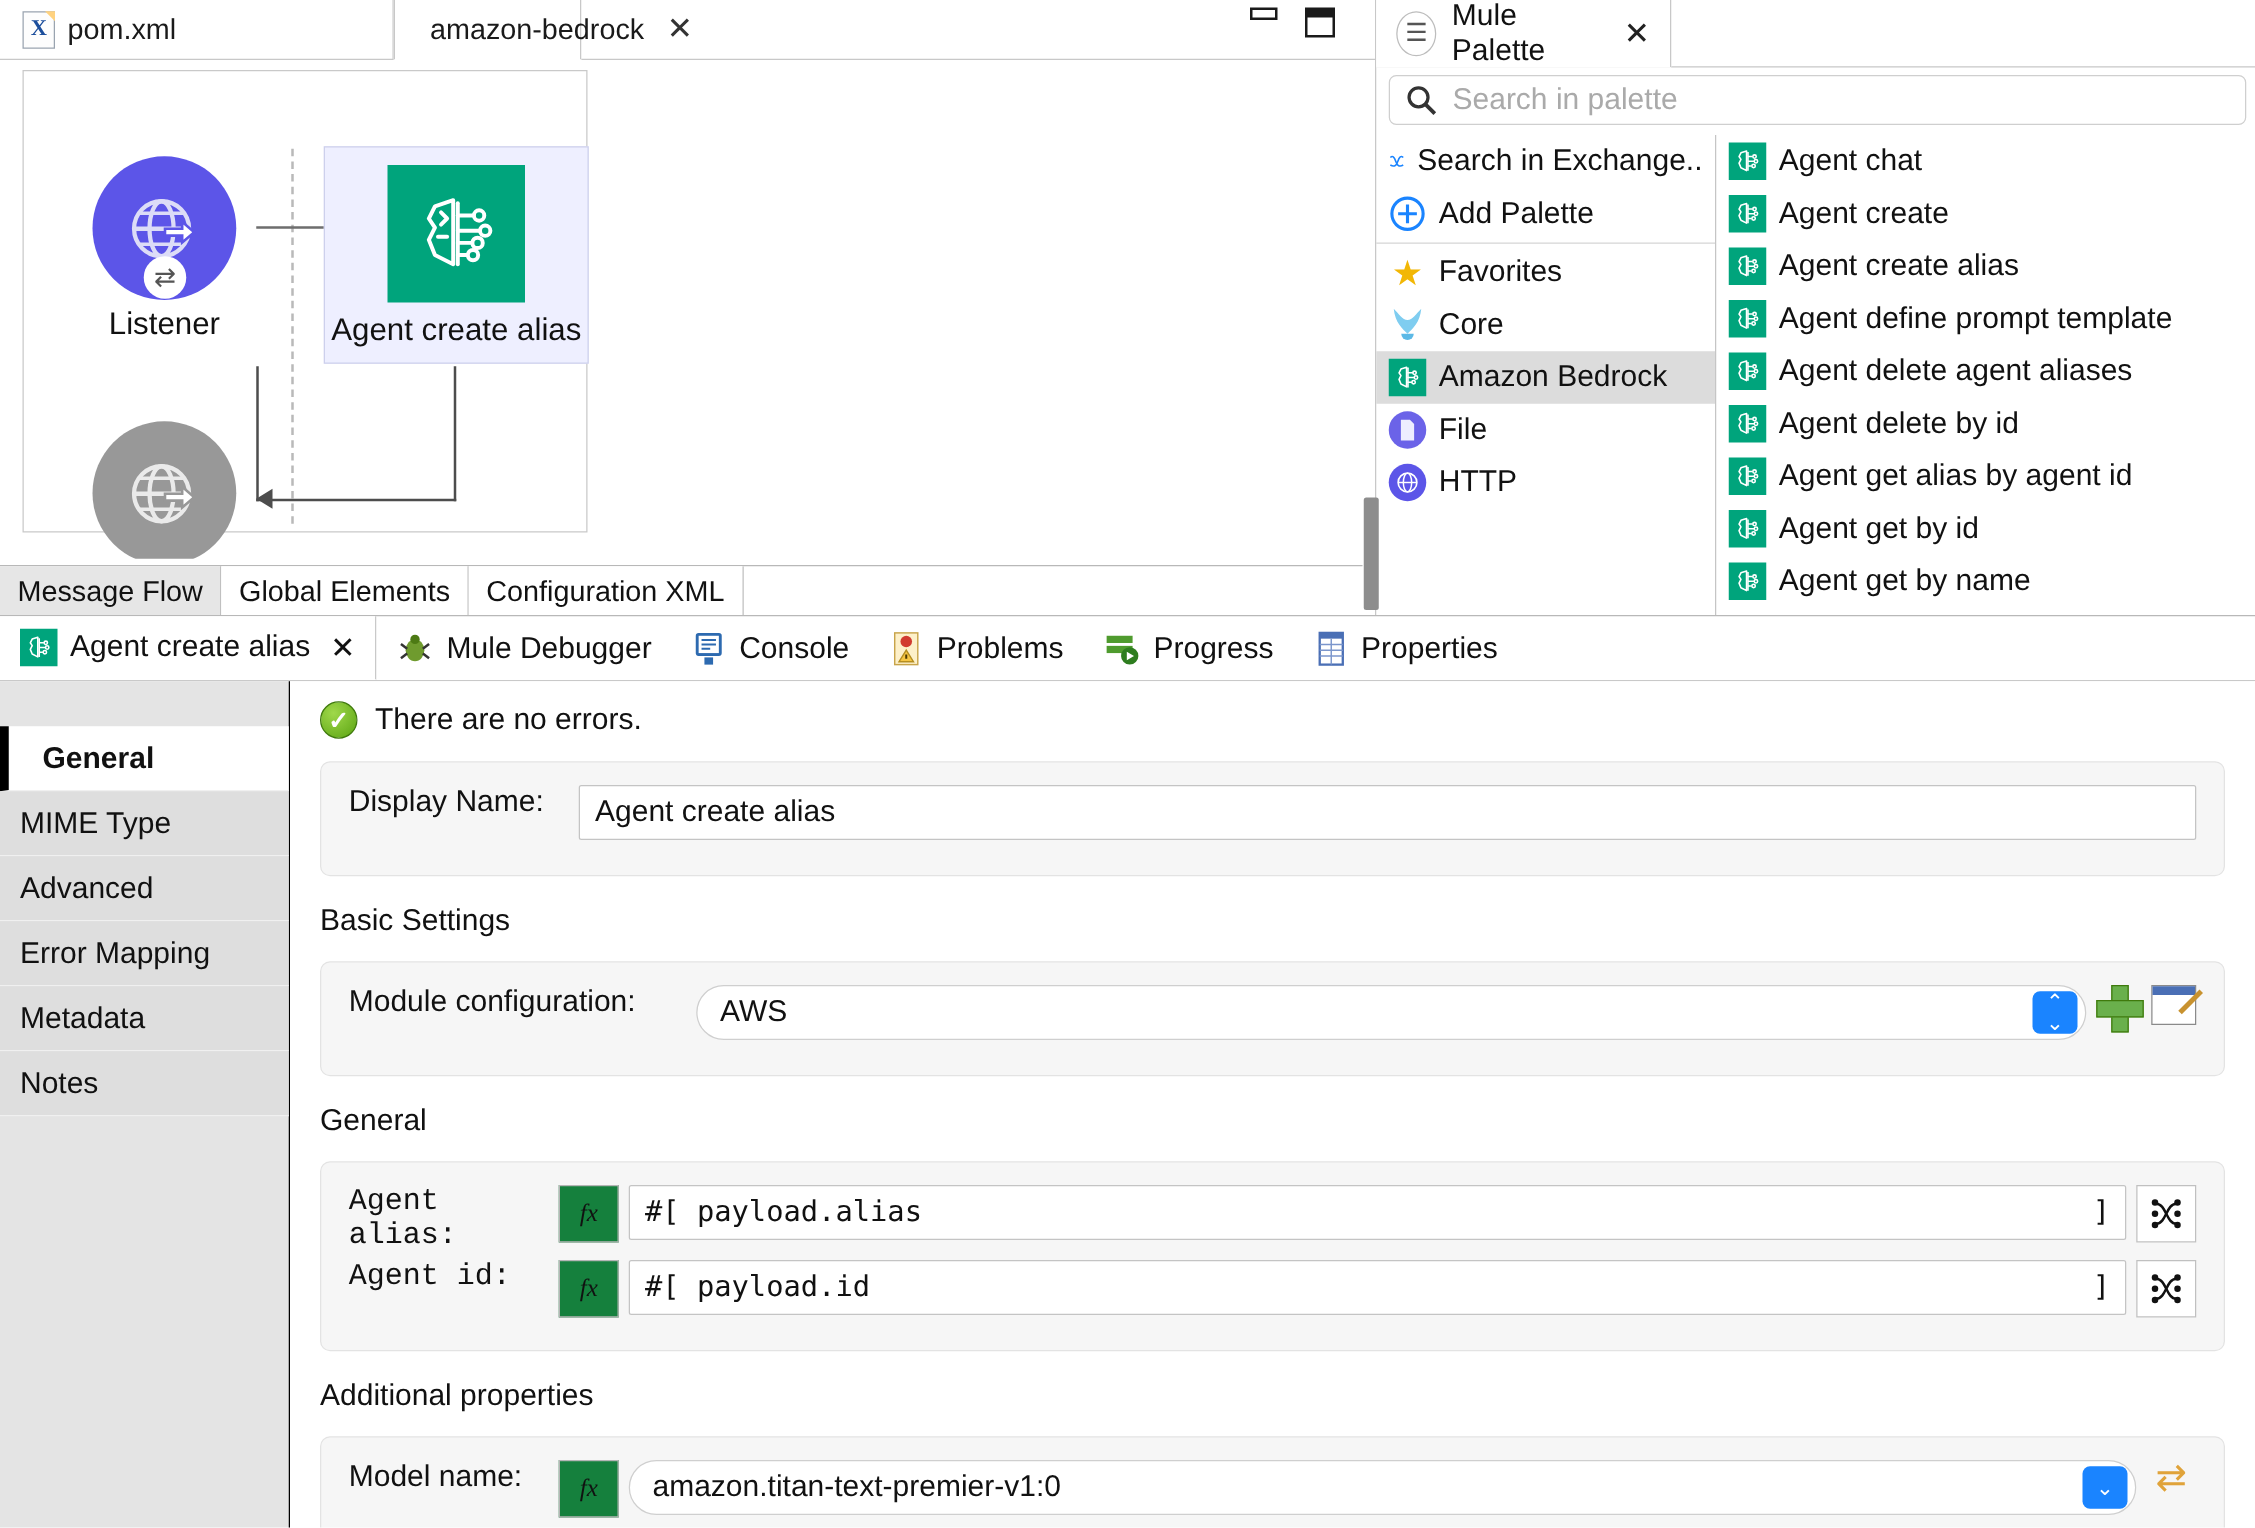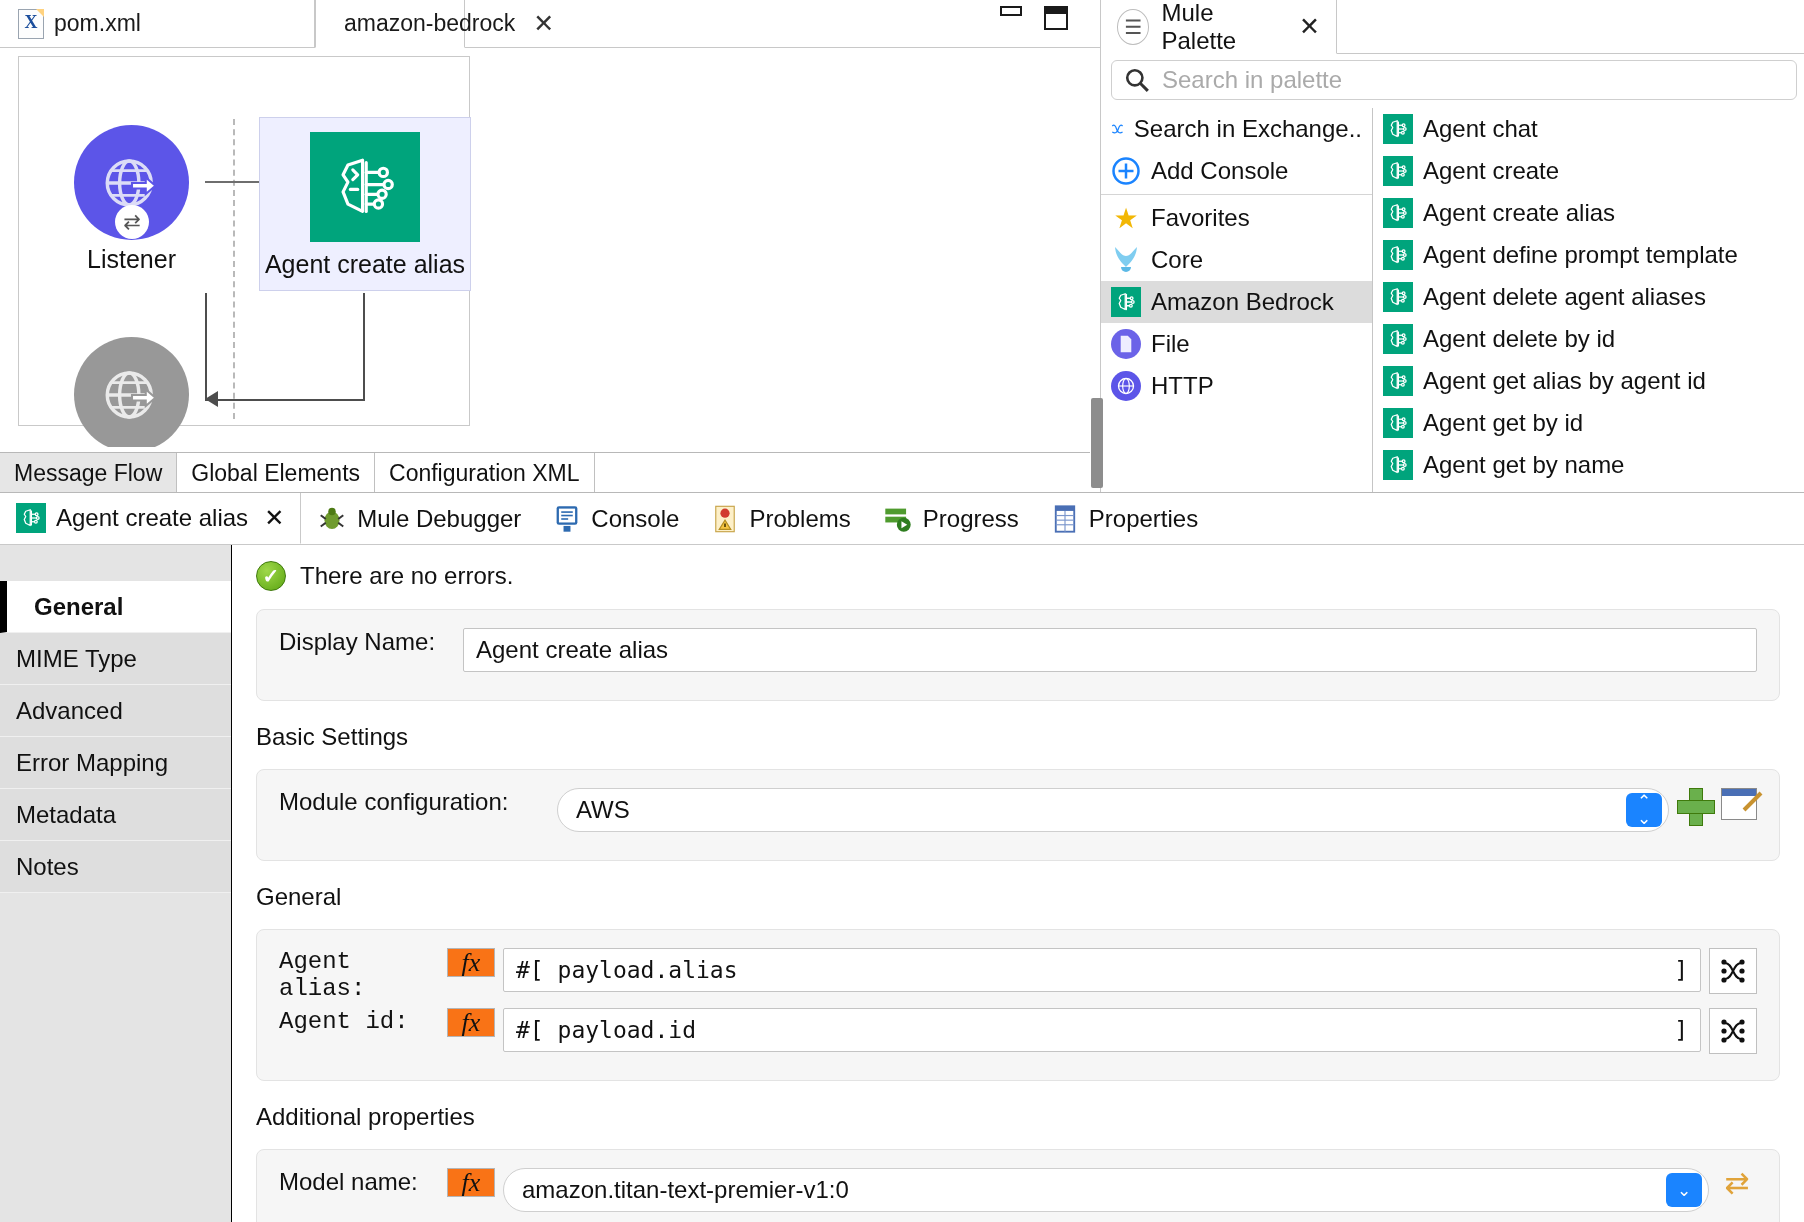--- a/index.html
+++ b/index.html
@@ -219,23 +219,23 @@
 
   .tinput {
     flex: 1; height: 44px; background: #fff; border: 1px solid #c4c4c4;
     font-size: 24px; color: #111; padding: 0 12px; display: flex; align-items: center;
     border-radius: 2px;
   }
   .tinput.mono { font-family: "DejaVu Sans Mono", monospace; font-size: 23px; }
   .tinput .closing { margin-left: auto; }
 
   .fx-btn {
-    width: 48px; height: 29px; border: 1px solid #b5b5b5; background: #f97316;
+    width: 48px; height: 46px; border: 1px solid #b5b5b5; background: #15803d;
     display: flex; align-items: center; justify-content: center;
-    font-family: "Liberation Serif", serif; font-style: italic; font-size: 26px; color: #111;
+    font-family: "Liberation Serif", serif; font-style: italic; font-size: 20px; color: #111;
   }
   .combo {
     flex: 1; height: 44px; background: #fff; border: 1px solid #cfcfcf; border-radius: 22px;
     display: flex; align-items: center; padding: 0 6px 0 18px; font-size: 24px; color: #111;
   }
   .combo-btn {
     margin-left: auto; width: 36px; height: 34px; border-radius: 6px; background: #1a84ff;
     color: #fff; display: flex; align-items: center; justify-content: center;
     font-size: 17px; line-height: 1;
   }
@@ -382,21 +382,21 @@
               <path d="M27 8 Q21 2 17 15 Q13 28 3 22" fill="none" stroke="#1a84ff" stroke-width="3"></path>
             </svg>
             <span>Search in Exchange..</span>
           </div>
           <div class="pal-item">
             <svg width="30" height="30" viewBox="0 0 24 24">
               <circle cx="12" cy="12" r="10" fill="none" stroke="#1a84ff" stroke-width="2"></circle>
               <line x1="12" y1="6" x2="12" y2="18" stroke="#1a84ff" stroke-width="2"></line>
               <line x1="6" y1="12" x2="18" y2="12" stroke="#1a84ff" stroke-width="2"></line>
             </svg>
-            <span>Add Console</span>
+            <span>Add Palette</span>
           </div>
           <div class="pal-divider"></div>
           <div class="pal-item">
             <span class="star-ico">★</span>
             <span>Favorites</span>
           </div>
           <div class="pal-item">
             <svg width="30" height="32" viewBox="0 0 30 32">
               <path d="M4 3 C5 14, 11 19, 15 23 C19 19, 25 14, 26 3 C22 7, 19 12, 15 12 C11 12, 8 7, 4 3 Z" fill="#7fcdf0"></path>
               <path d="M10 23 h10 a5 5 0 0 1 -10 0 Z" fill="#5cb9e6"></path>

